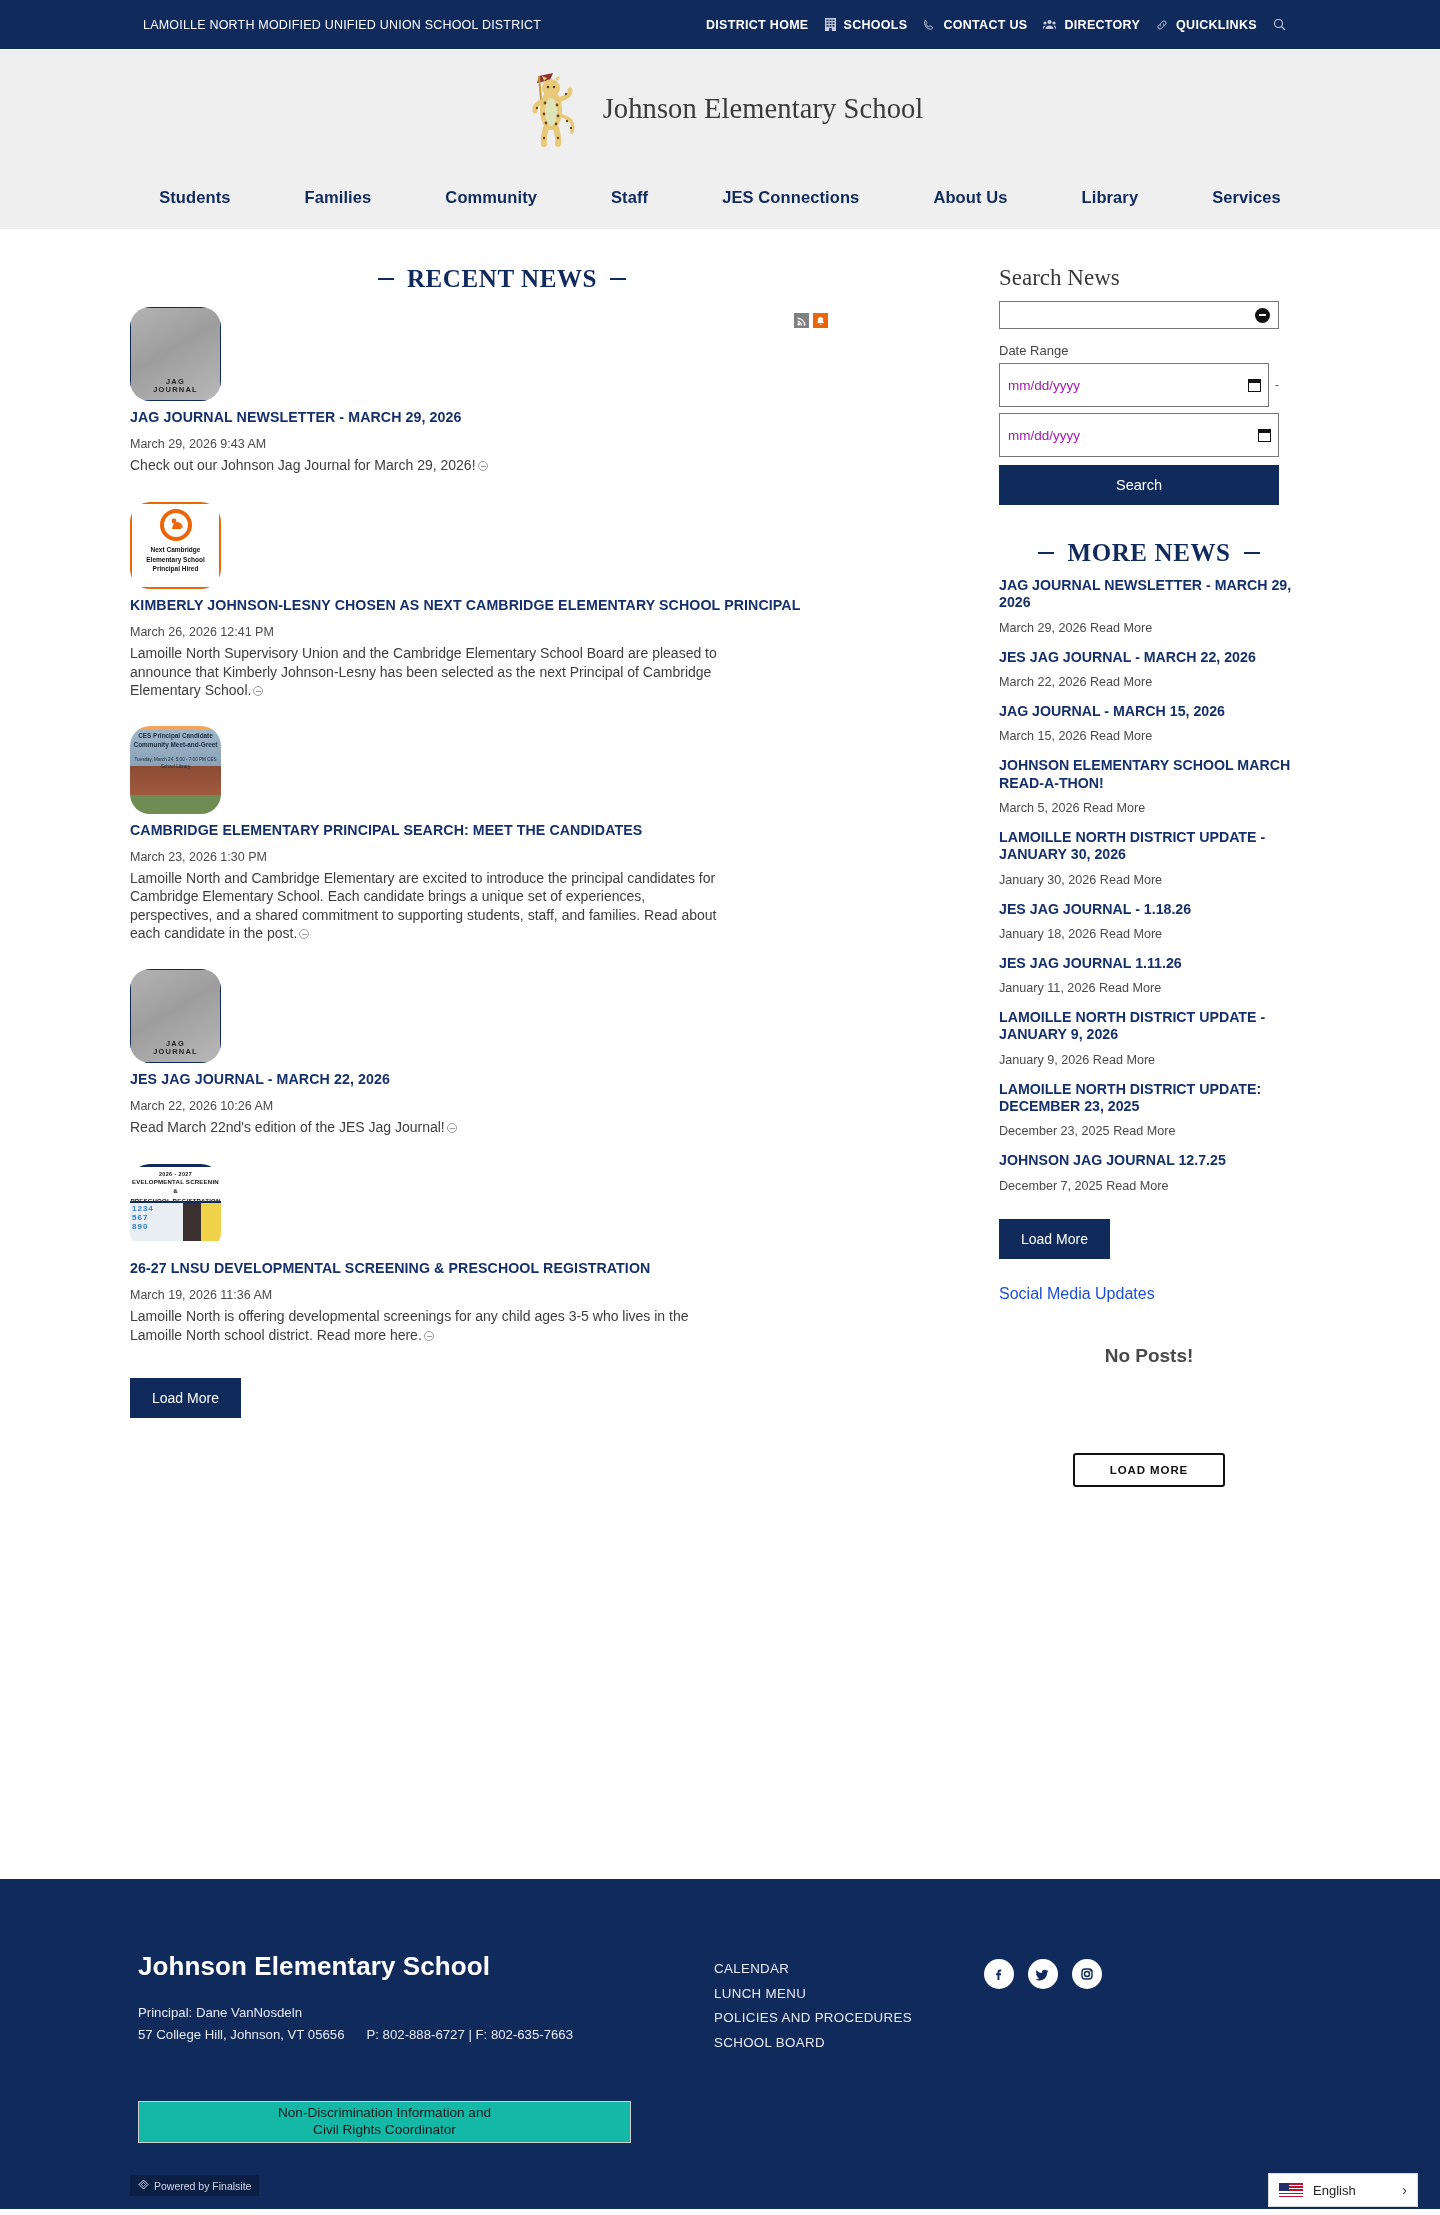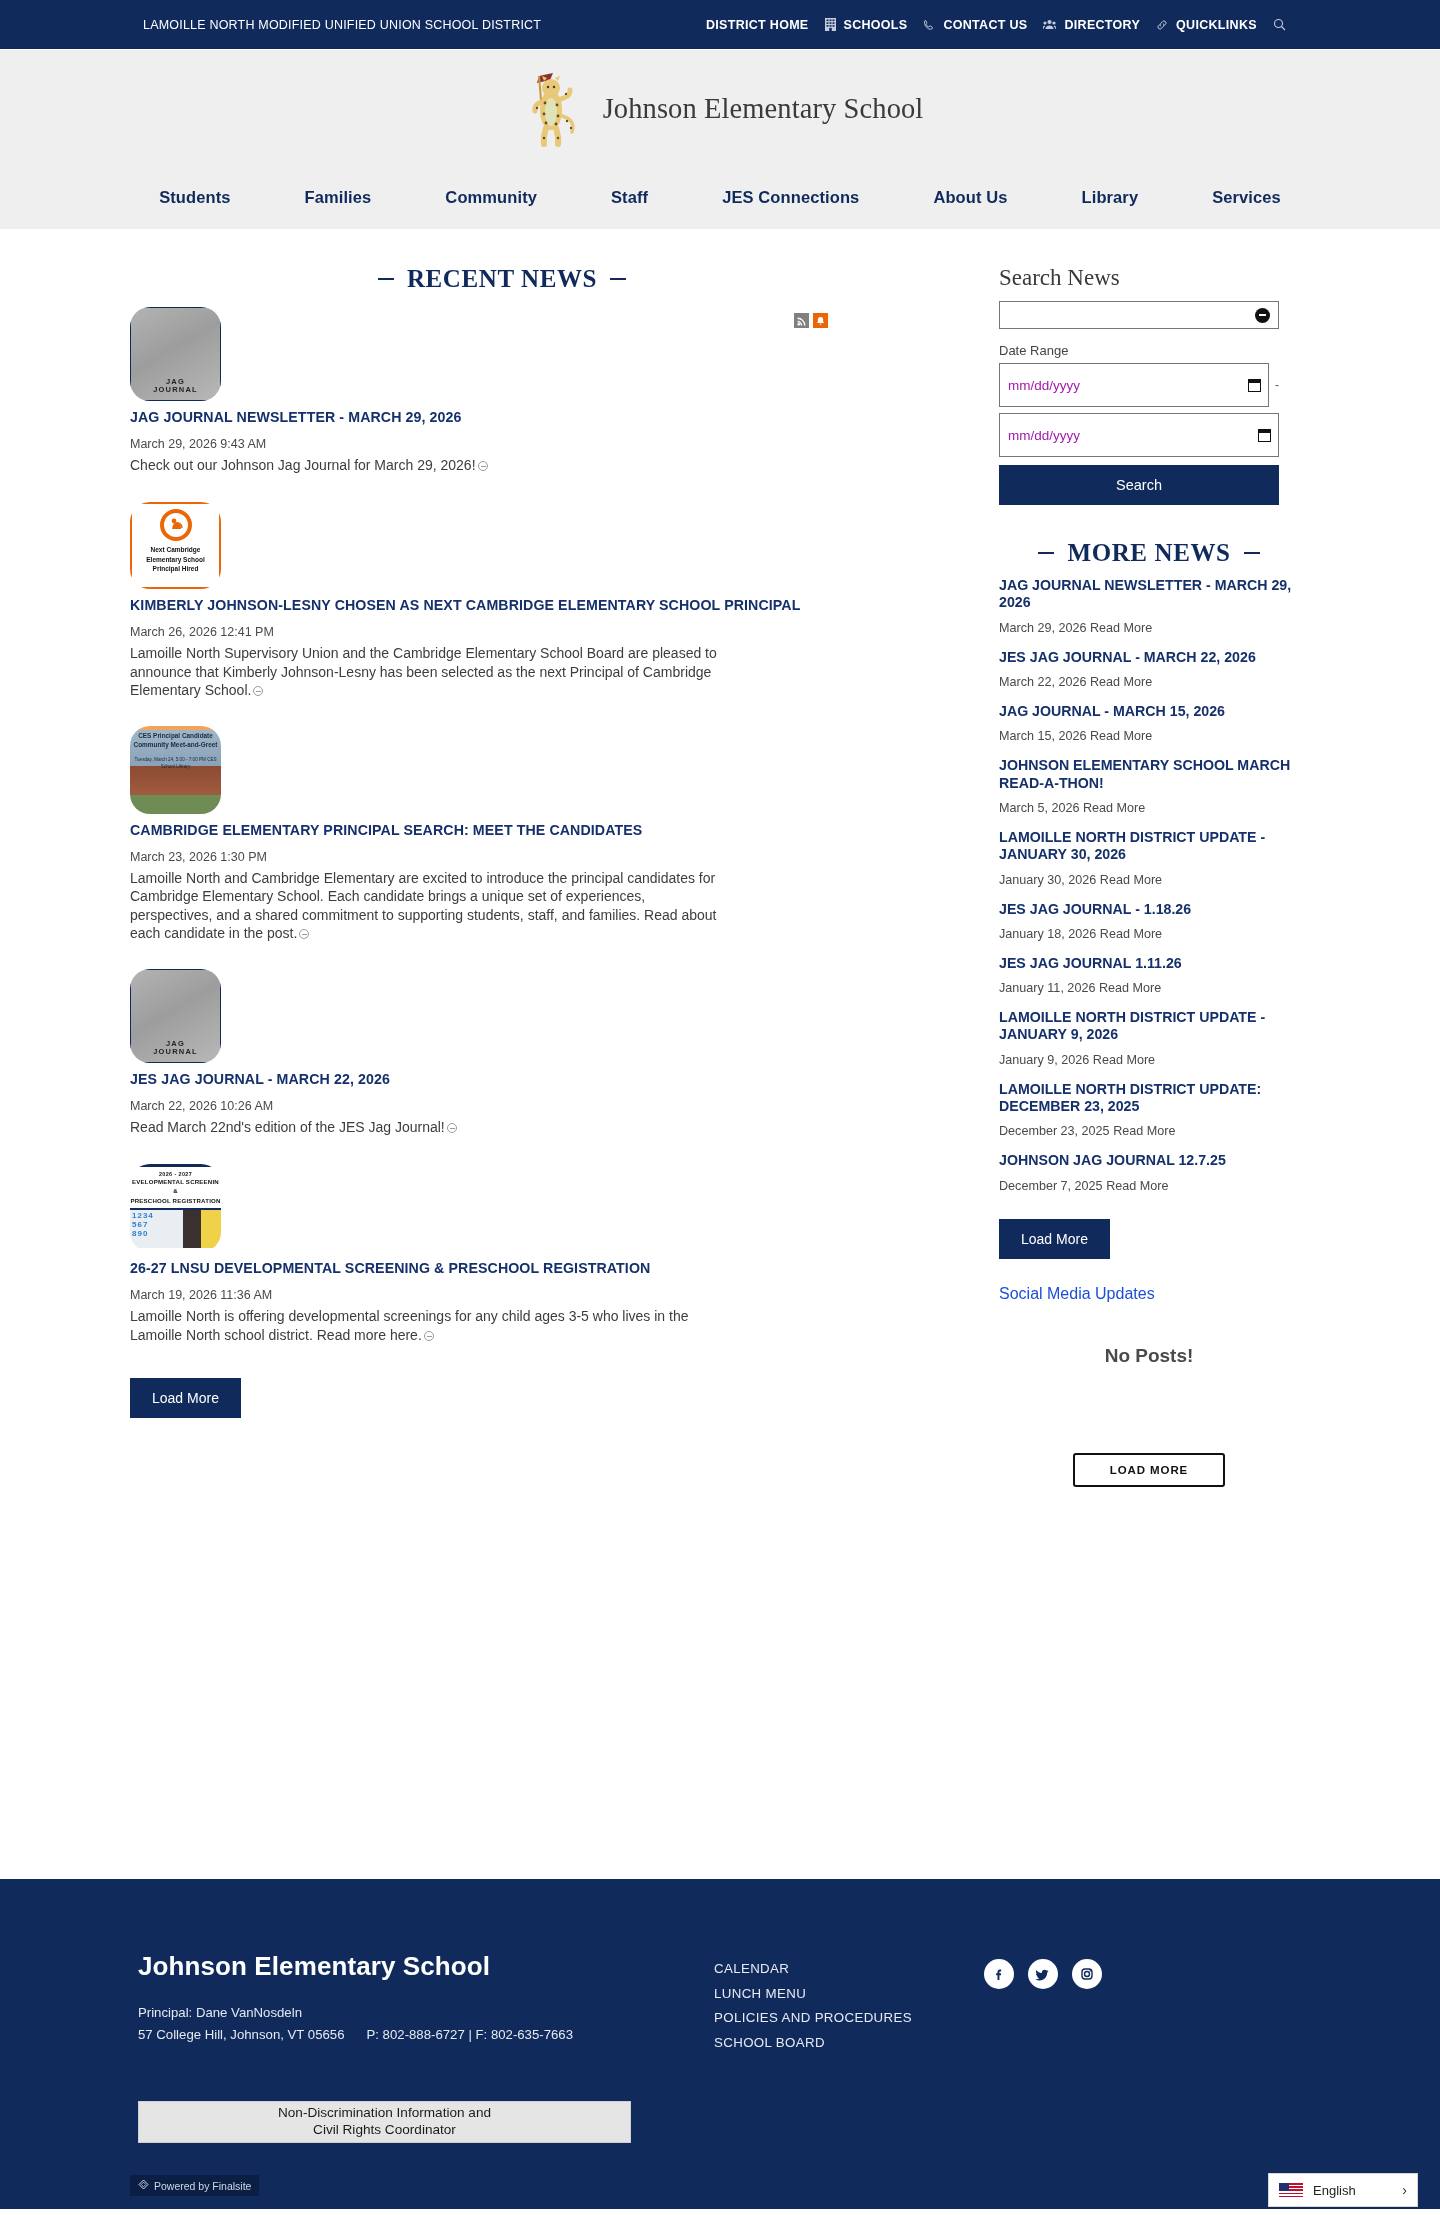--- a/index.html
+++ b/index.html
@@ -204,21 +204,21 @@
   .thumb-screen {
     height: 88px;
     background: #fff;
     border-top: 3px solid #102a5c;
     position: relative;
     overflow: hidden;
   }
   .scr-y { font-size: 5.4px; font-weight: bold; letter-spacing: .4px; text-align: center; margin-top: 4px; color: #111; }
   .scr-t { font-size: 6.1px; font-weight: bold; letter-spacing: .2px; text-align: center; color: #111; line-height: 1.5; }
   .scr-photo {
-    position: absolute; left: 0; right: 0; bottom: 4px; height: 40px;
+    position: absolute; left: 0; right: 0; bottom: 11px; height: 40px;
     border-top: 2px solid #102a5c;
     background: linear-gradient(90deg,#e9eef2 0 58%, #3a3030 58% 78%, #efd24a 78%);
   }
   .scr-nums {
     position: absolute; left: 2px; top: 2px; font-size: 8px; letter-spacing: 1px;
     line-height: 1.1; font-weight: bold;
     color: #2f7fd1;
   }
 
   .art-title {
@@ -378,21 +378,21 @@
   }
   .f-social { margin-left: 72px; padding-top: 8px; display: flex; gap: 14px; }
   .soc {
     width: 30px; height: 30px; border-radius: 50%;
     background: #fff;
     display: flex; align-items: center; justify-content: center;
   }
   .nondisc {
     margin: 46px 0 0 138px;
     width: 493px; height: 42px;
-    background: #e5e5e5;
+    background: #14b8a6;
     border: 1px solid #cfcfcf;
     display: flex; flex-direction: column;
     align-items: center; justify-content: center;
     color: #1b1b1b; font-size: 13.6px; line-height: 1.25;
     text-decoration: none;
   }
   .finalsite {
     margin: 32px 0 0 130px;
     display: inline-flex; align-items: center; gap: 5px;
     background: #0b1f45;

